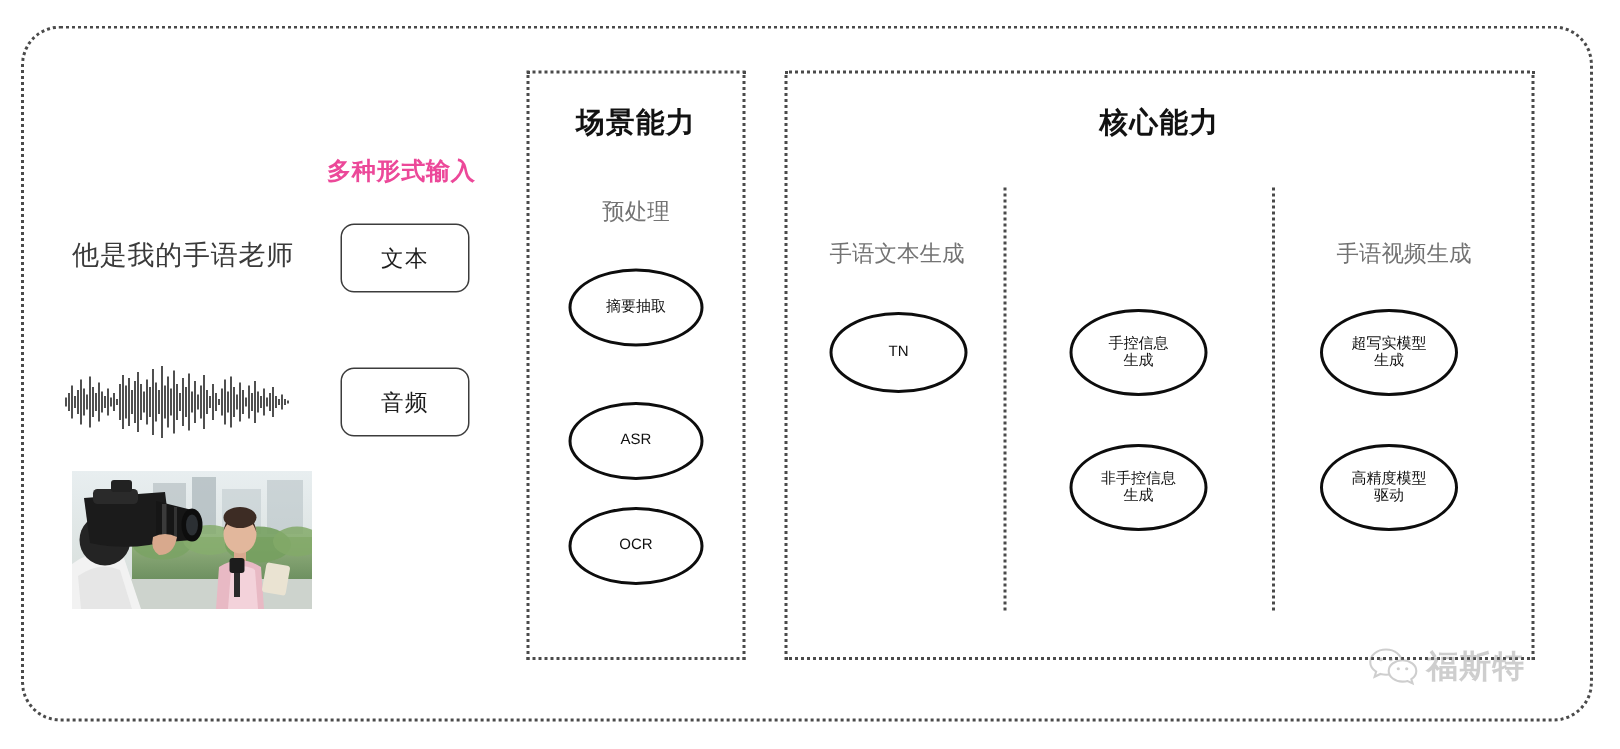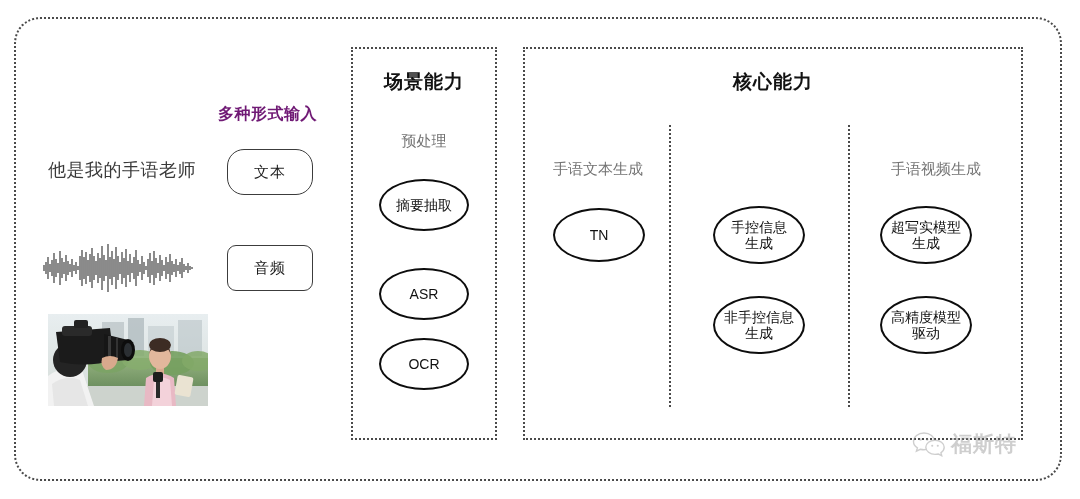--- a/index.html
+++ b/index.html
@@ -102,21 +102,21 @@
   .label-col2 { left: 672px; top: 160px; width: 175px; }
   .label-col3 { left: 852px; top: 160px; width: 168px; }
 
   
   .input-heading {
     position: absolute;
     left: 218px;
     top: 104px;
     font-size: 16px;
     font-weight: bold;
-    color: #701a75;
+    color: #ec4899;
     white-space: nowrap;
     letter-spacing: 0.5px;
   }
   .sample-sentence {
     position: absolute;
     left: 48px;
     top: 158px;
     font-size: 18px;
     color: #3a3a3a;
     white-space: nowrap;
@@ -133,21 +133,21 @@
     border: 1.6px solid #3c3c3c;
     border-radius: 9px;
     background: #ffffff;
     display: flex;
     align-items: center;
     justify-content: center;
     font-size: 15px;
     color: #1d1d1d;
     letter-spacing: 1px;
   }
-  .chip-text  { top: 149px; border-radius: 17px; }
+  .chip-text  { top: 149px; }
   .chip-audio { top: 245px; }
   .chip-video { top: 341px; }
 
   
   .waveform {
     position: absolute;
     left: 40px;
     top: 240px;
     width: 158px;
     height: 56px;
@@ -169,21 +169,21 @@
   .node {
     position: absolute;
     box-sizing: border-box;
     border: 2.2px solid #0d0d0d;
     border-radius: 50%;
     background: #ffffff;
     display: flex;
     align-items: center;
     justify-content: center;
     text-align: center;
-    font-size: 14px;
+    font-size: 10px;
     line-height: 1.15;
     color: #111111;
   }
   .node span { display: block; }
 
   
   .node-s1 { left: 379px; top: 179px; width: 90px; height: 52px; }
   .node-s2 { left: 379px; top: 268px; width: 90px; height: 52px; }
   .node-s3 { left: 379px; top: 338px; width: 90px; height: 52px; }
 

